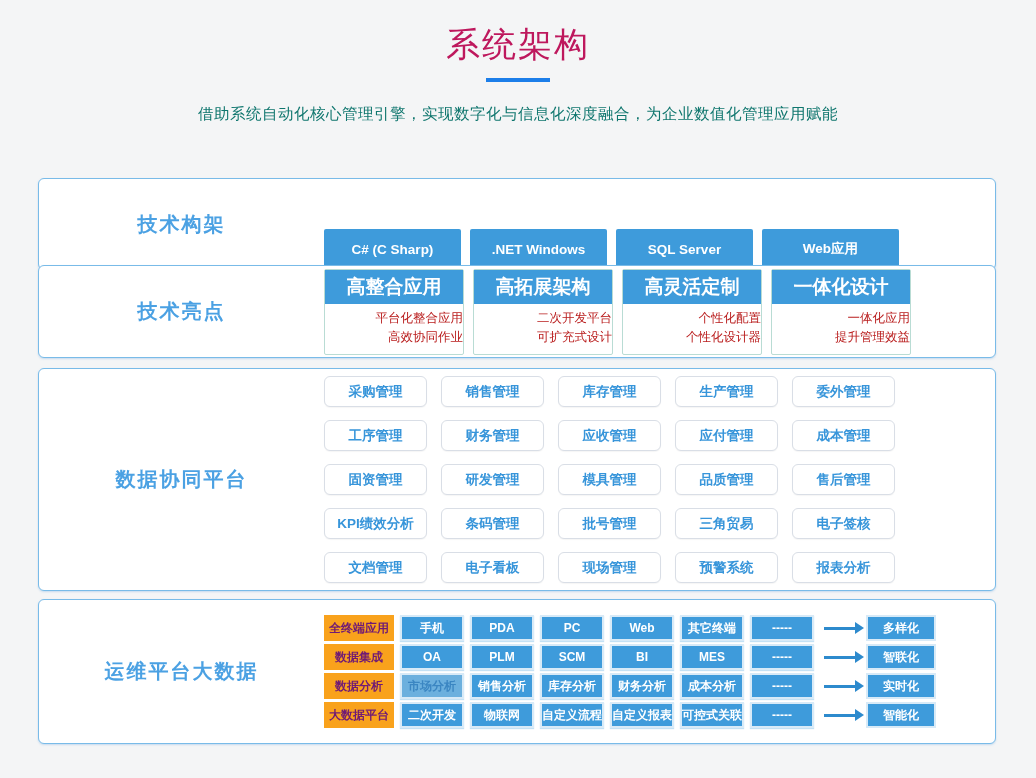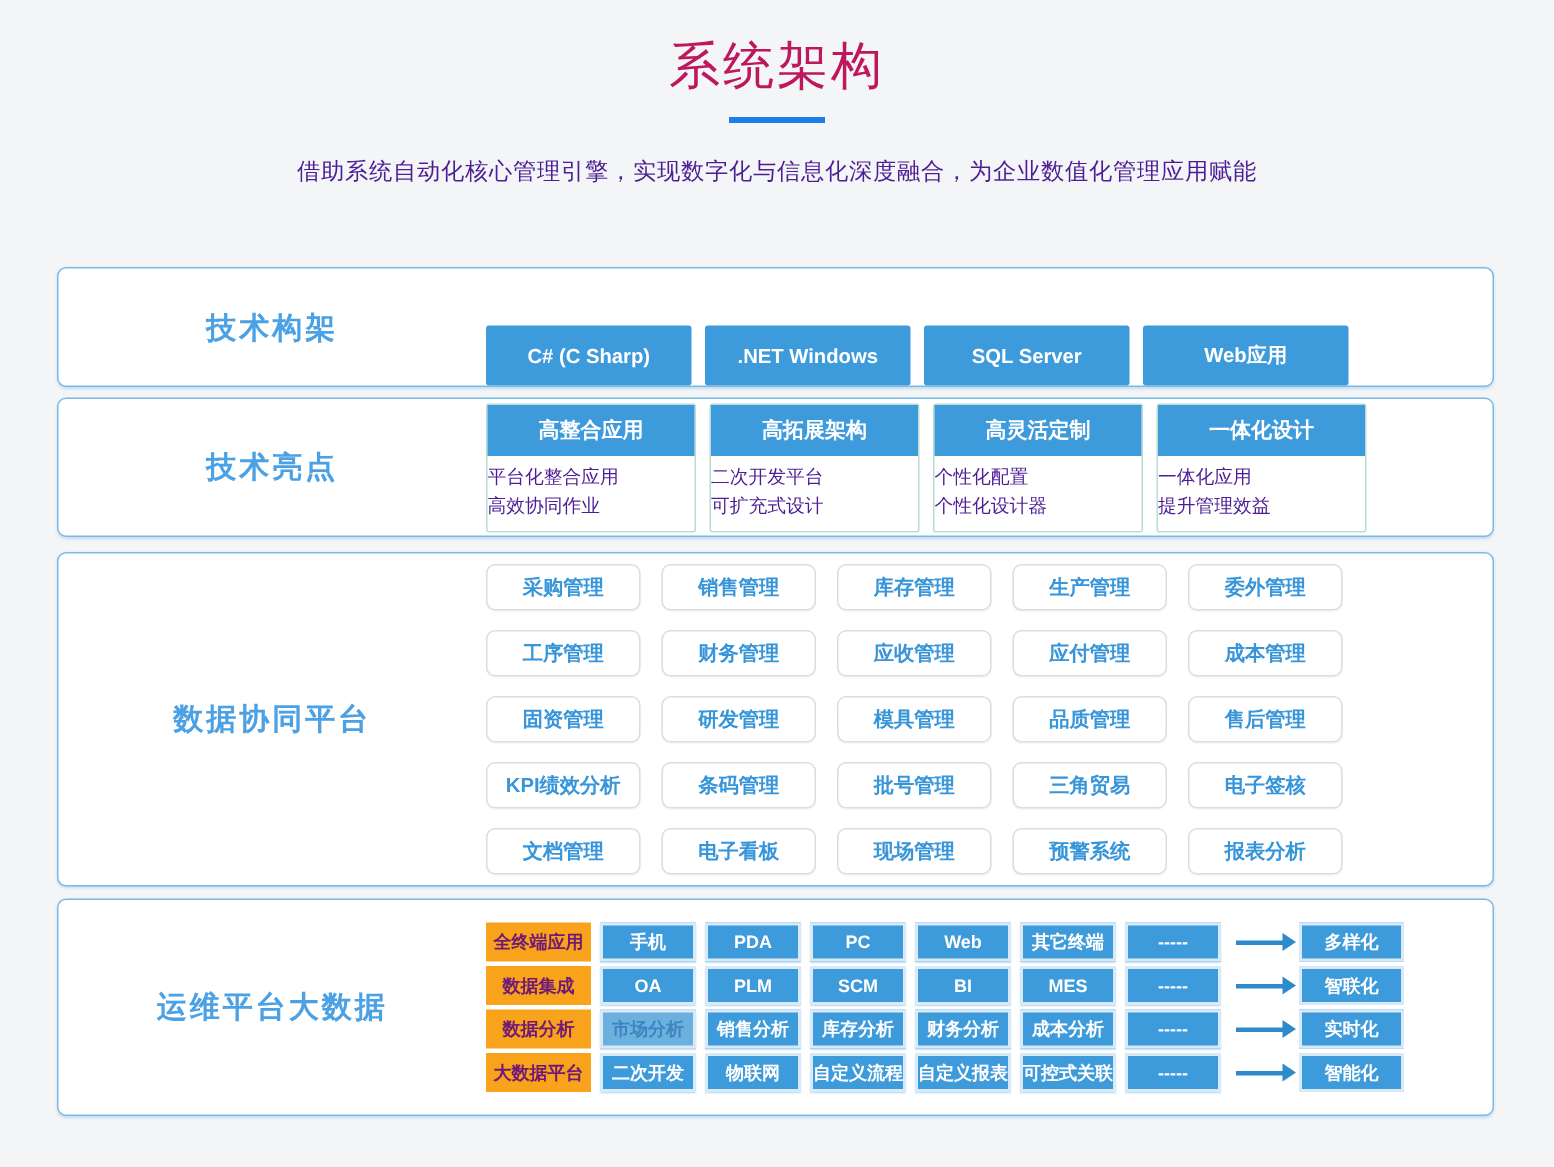--- a/index.html
+++ b/index.html
@@ -10,53 +10,53 @@
     position:relative;overflow:hidden;
   }
   
   .header{text-align:center;}
   .header h1{
     margin:0;padding-top:24px;
     font-size:34px;line-height:40px;font-weight:500;color:#be185d;
     letter-spacing:2px;
   }
   .underline{width:64px;height:4px;background:#1c7ee9;margin:14px auto 0;}
-  .subtitle{margin:22px 0 0;font-size:15.5px;color:#4c1d95;letter-spacing:.5px;}
+  .subtitle{margin:22px 0 0;font-size:15.5px;color:#0f766e;letter-spacing:.5px;}
   
   .sec{
     position:absolute;left:38px;width:958px;box-sizing:border-box;
     background:#fff;border:1px solid #79bbe8;border-radius:6px;
     box-shadow:0 1px 2px rgba(110,170,225,.35);
     display:flex;align-items:stretch;
   }
   .sec-label{
     width:285px;flex:0 0 285px;
     display:flex;align-items:center;justify-content:center;
     color:#4ba1e3;font-size:20px;font-weight:bold;letter-spacing:2px;
   }
-  .sec1{top:178px;height:80px;}
+  .sec1{top:178px;height:92px;}
   .sec2{top:265px;height:93px;}
   .sec3{top:368px;height:223px;}
   .sec4{top:599px;height:145px;}
   
   .sec1-content{display:flex;align-items:flex-end;gap:9px;}
   .btn-solid{
     background:#3e9bdb;color:#fff;font-weight:bold;
     display:flex;align-items:center;justify-content:center;text-align:center;
   }
   .s1-btn{width:137px;height:40px;font-size:13.5px;border-radius:2px;}
   
   .sec2-content{display:flex;align-items:center;gap:9px;}
   .hl-card{
     width:138px;border:1px solid #b9dcd4;border-radius:2px;background:#fff;
   }
-  .hl-card .hl-head{height:34px;font-size:14px;}
+  .hl-card .hl-head{height:34px;font-size:19px;}
   .hl-card .hl-body{padding:5px 0 7px;}
   .hl-line{
-    color:#4c1d95;font-size:12.5px;line-height:19px;text-align:left;
+    color:#b91c1c;font-size:12.5px;line-height:19px;text-align:right;
     font-weight:500;
   }
   
   .sec3-content{
     display:grid;grid-template-columns:repeat(5,103px);
     column-gap:14px;row-gap:13px;align-content:center;
   }
   .module-btn{
     height:31px;box-sizing:border-box;
     background:#fff;border:1px solid #d9dee6;border-radius:6px;

